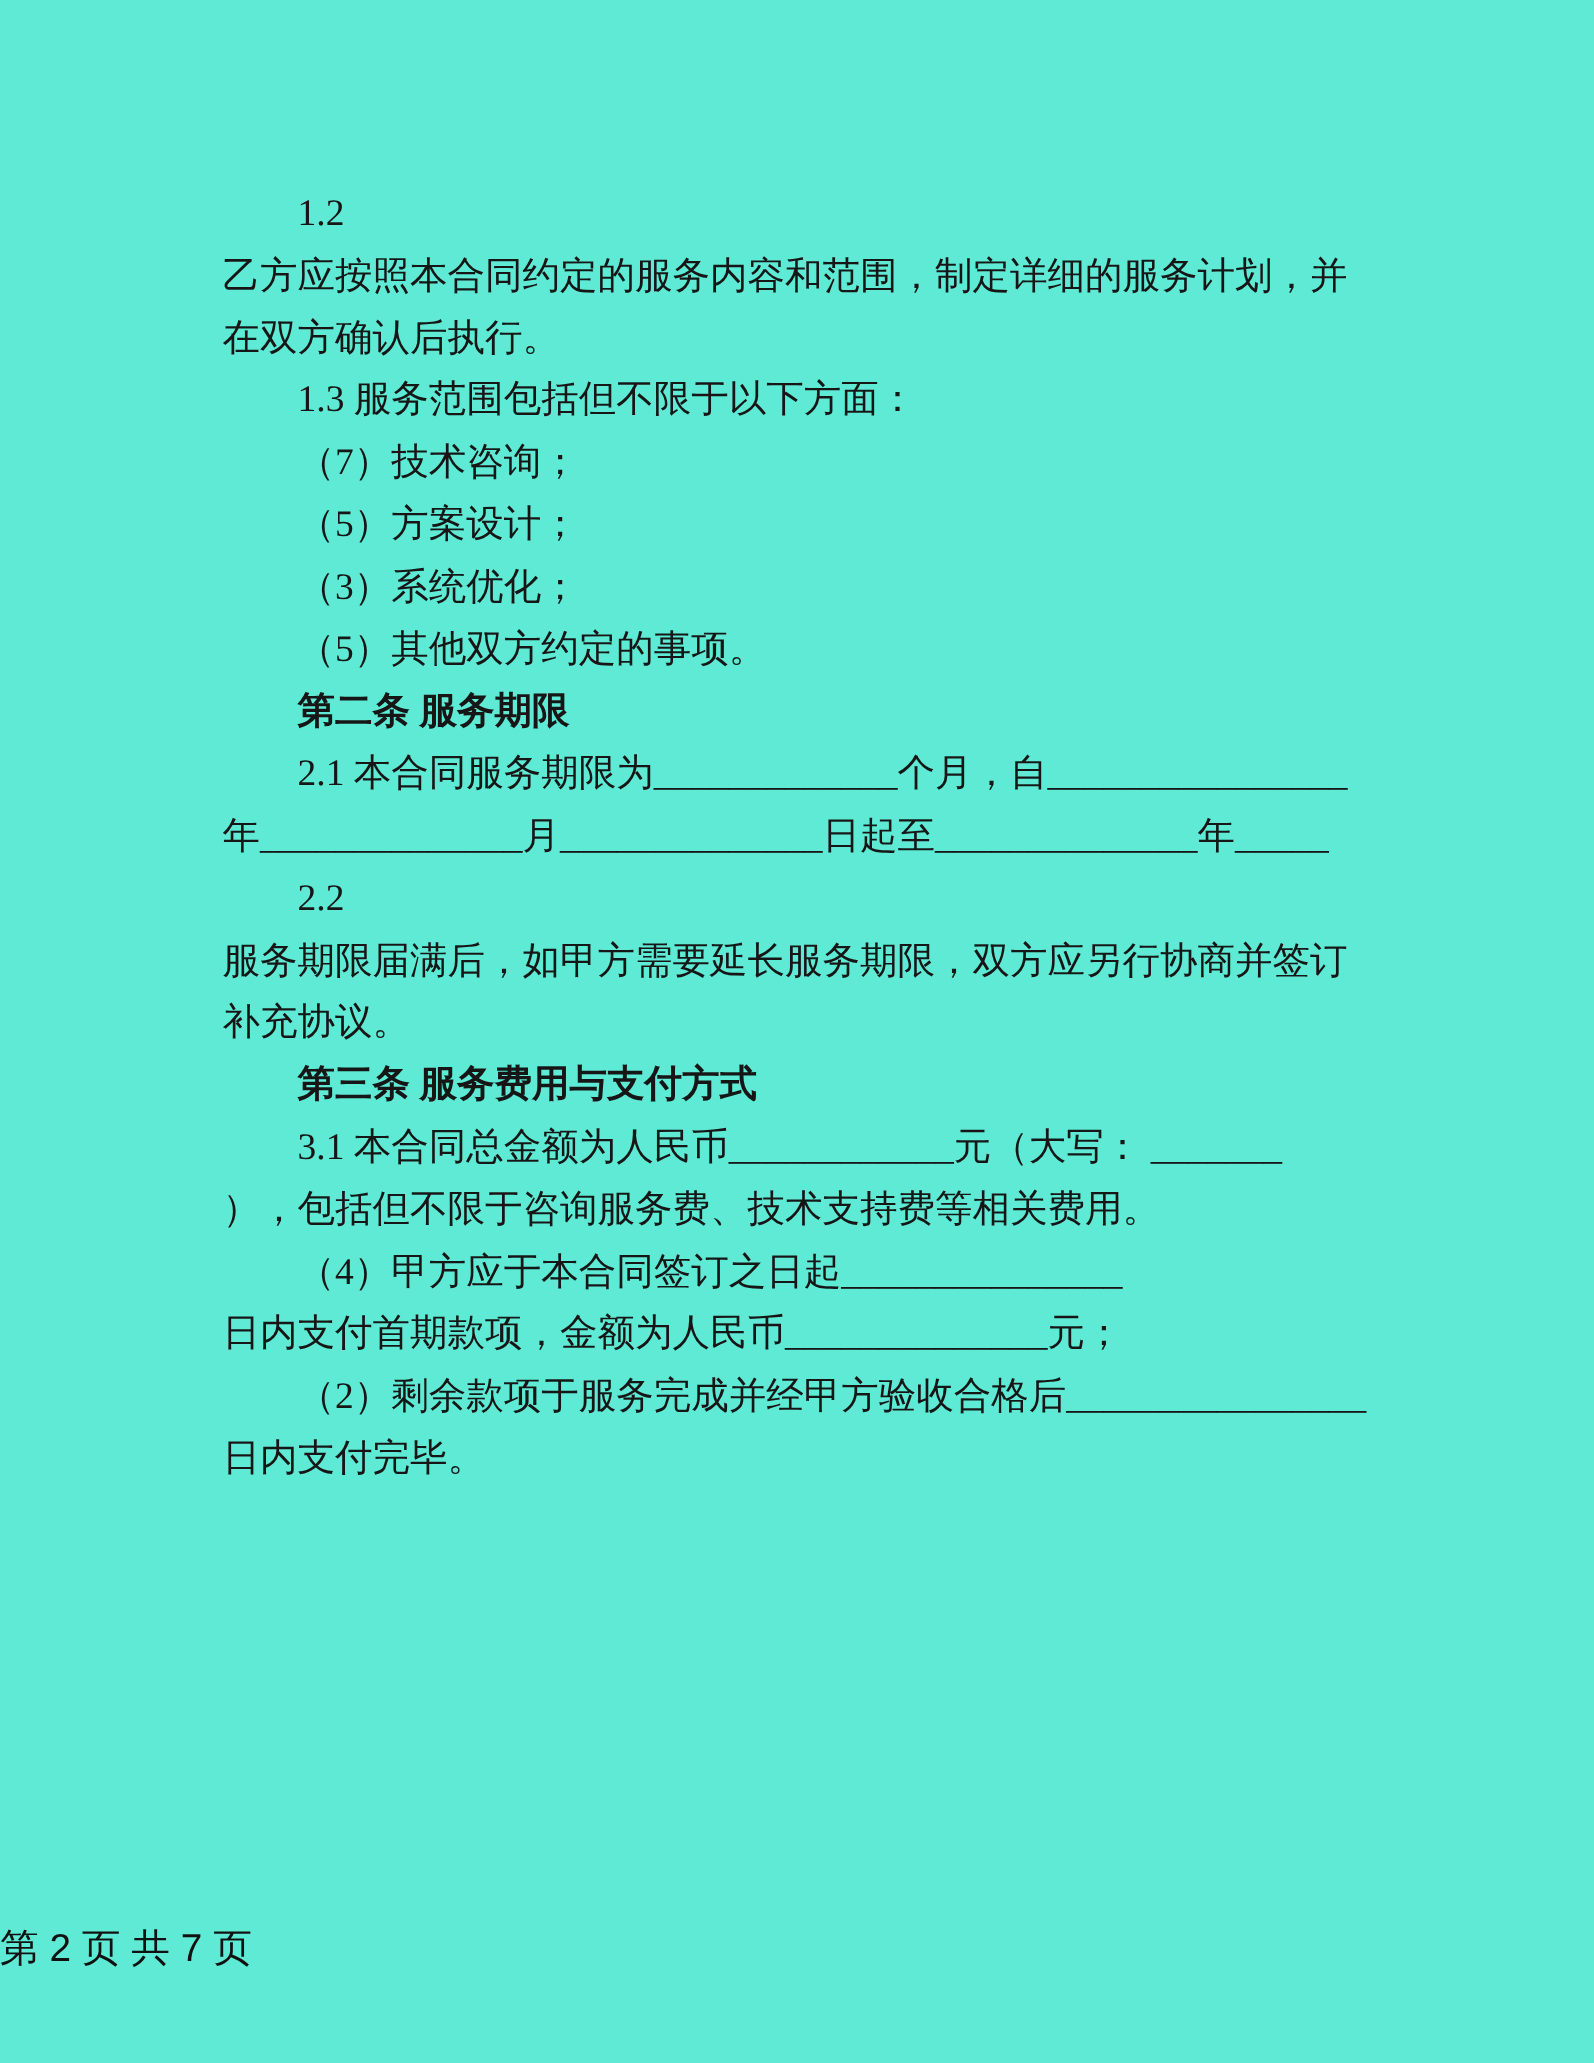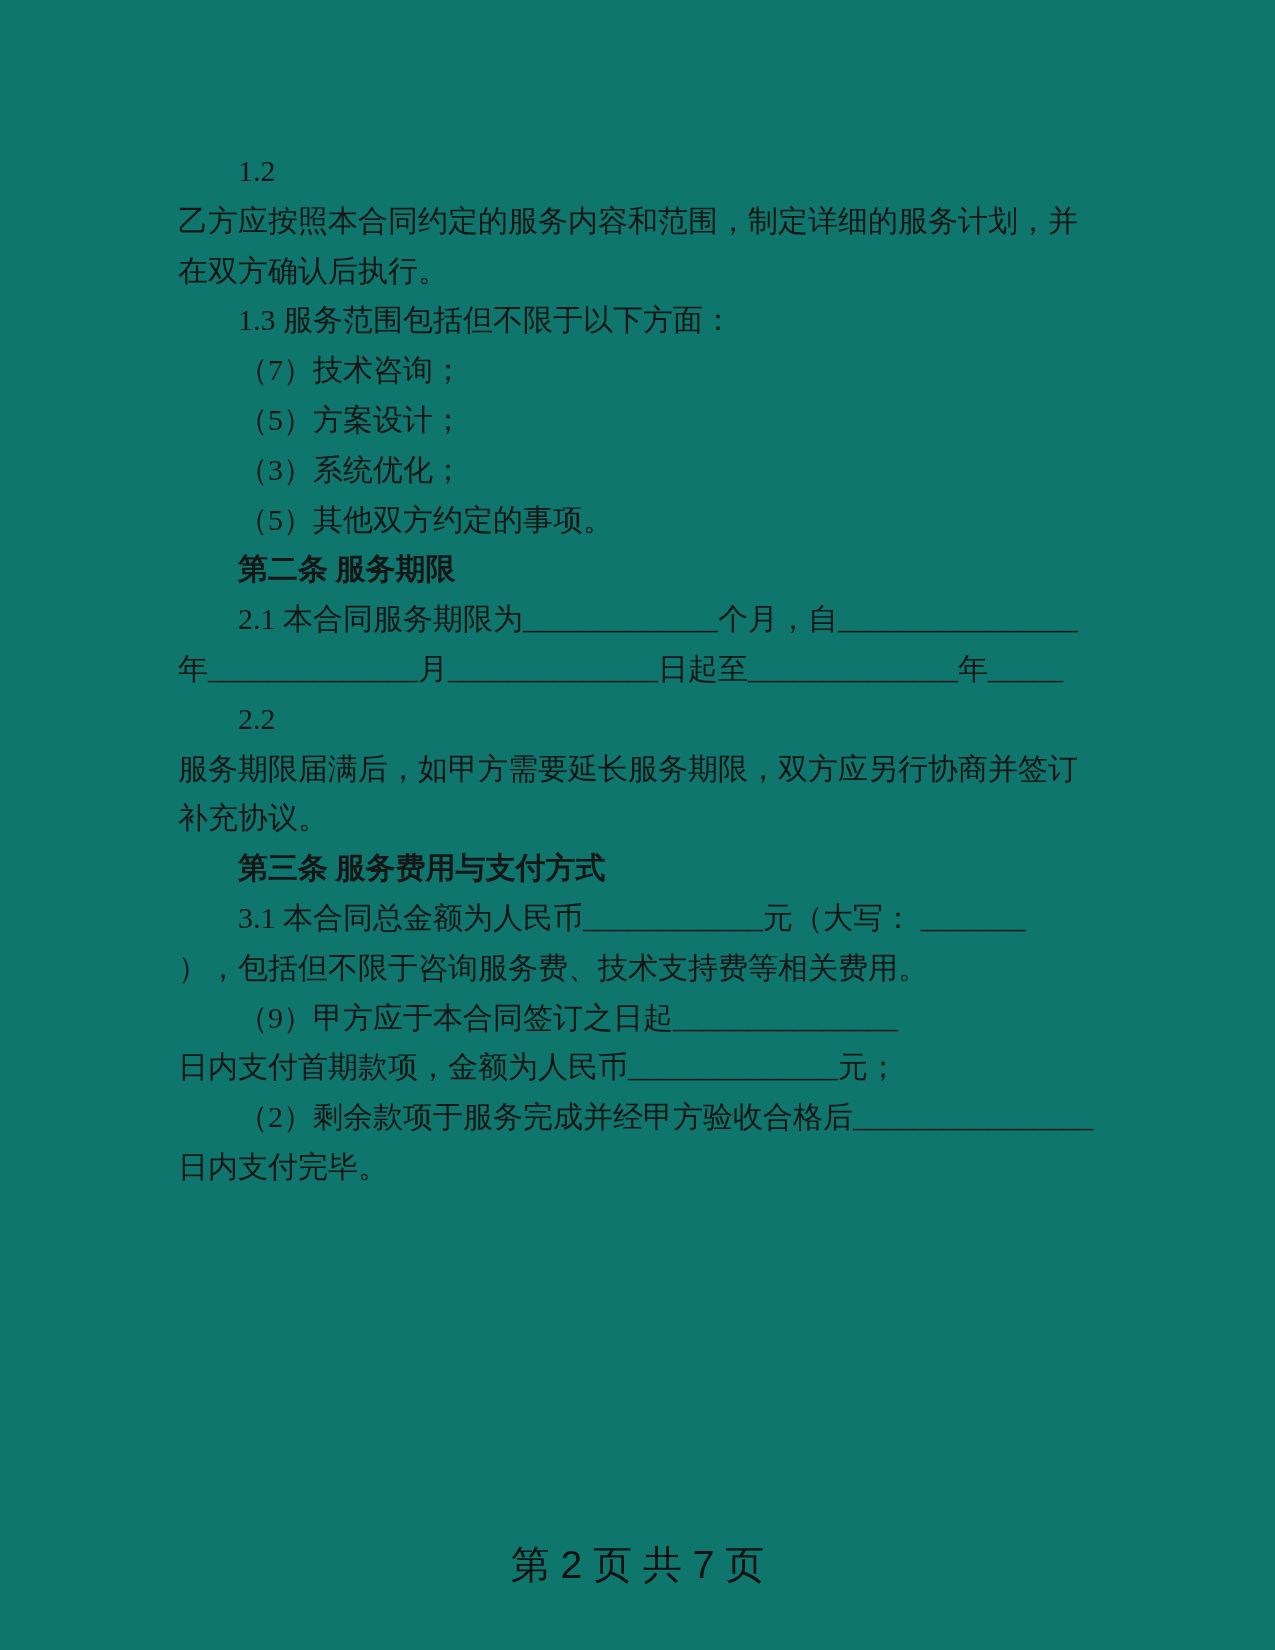--- a/index.html
+++ b/index.html
@@ -14,21 +14,21 @@
     overflow: hidden;
     font-family: "Liberation Serif", "DejaVu Serif", serif;
     color: #161616;
   }
   .page {
     position: absolute;
     left: 0;
     top: 0;
     width: 1275px;
     height: 1650px;
-    background: #0f766e;
+    background: #5eead4;
   }
   .content {
     position: absolute;
     left: 178px;
     top: 146px;
     width: 915px;
     font-size: 30px;
     line-height: 49.8px;
   }
   .line {
@@ -43,23 +43,22 @@
   }
   .line.heading {
     text-indent: 60px;
     font-weight: bold;
   }
   .footer {
     position: absolute;
     left: 0;
     top: 1538px;
     width: 100%;
-    text-align: center;
     font-family: "Liberation Sans", "DejaVu Sans", sans-serif;
-    font-size: 39px;
+    font-size: 31px;
     color: #111111;
   }
 </style>
 </head>
 <body>
 
 <div class="page">
   <div class="content" id="doc-lines">
       <div class="line indent">1.2</div>
       <div class="line flush">乙方应按照本合同约定的服务内容和范围，制定详细的服务计划，并</div>
@@ -71,21 +70,21 @@
       <div class="line indent">（5）其他双方约定的事项。</div>
       <div class="line heading">第二条 服务期限</div>
       <div class="line indent">2.1 本合同服务期限为_____________个月，自________________</div>
       <div class="line flush">年______________月______________日起至______________年_____</div>
       <div class="line indent">2.2</div>
       <div class="line flush">服务期限届满后，如甲方需要延长服务期限，双方应另行协商并签订</div>
       <div class="line flush">补充协议。</div>
       <div class="line heading">第三条 服务费用与支付方式</div>
       <div class="line indent">3.1 本合同总金额为人民币____________元（大写： _______</div>
       <div class="line flush">），包括但不限于咨询服务费、技术支持费等相关费用。</div>
-      <div class="line indent">（9）甲方应于本合同签订之日起_______________</div>
+      <div class="line indent">（4）甲方应于本合同签订之日起_______________</div>
       <div class="line flush">日内支付首期款项，金额为人民币______________元；</div>
       <div class="line indent">（2）剩余款项于服务完成并经甲方验收合格后________________</div>
       <div class="line flush">日内支付完毕。</div>
     </div>
   <div class="footer">
     <span>第 2 页 共 7 页</span>
   </div>
 </div>
 
 </body></html>

